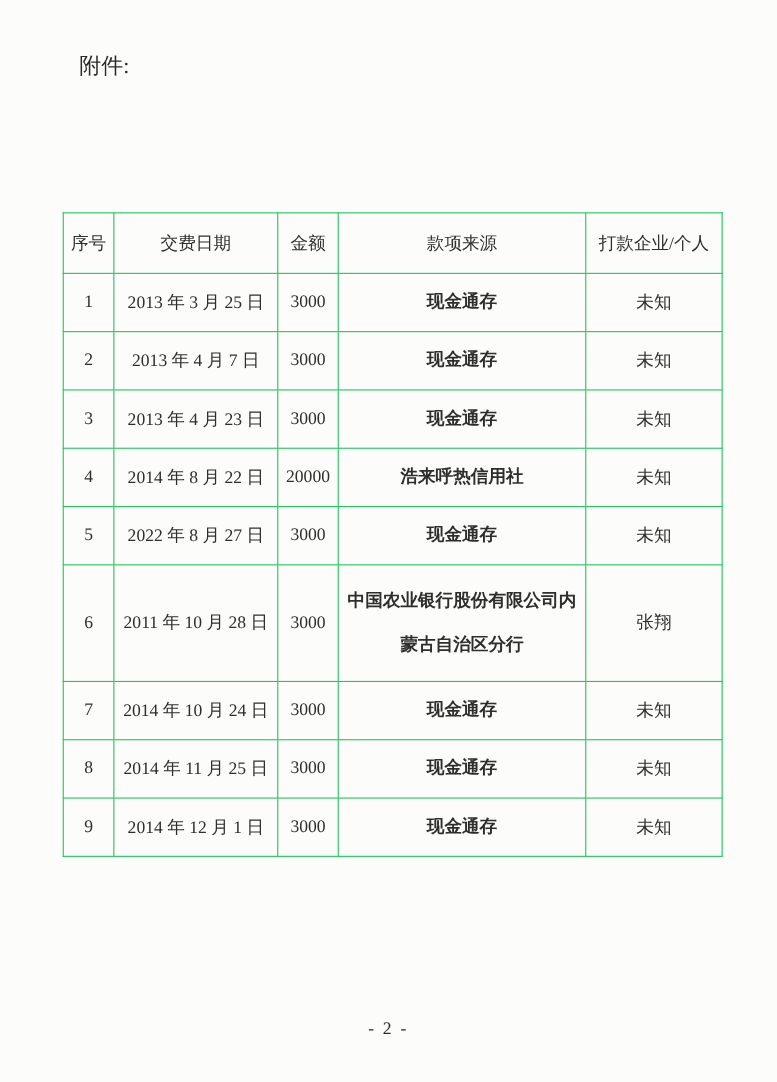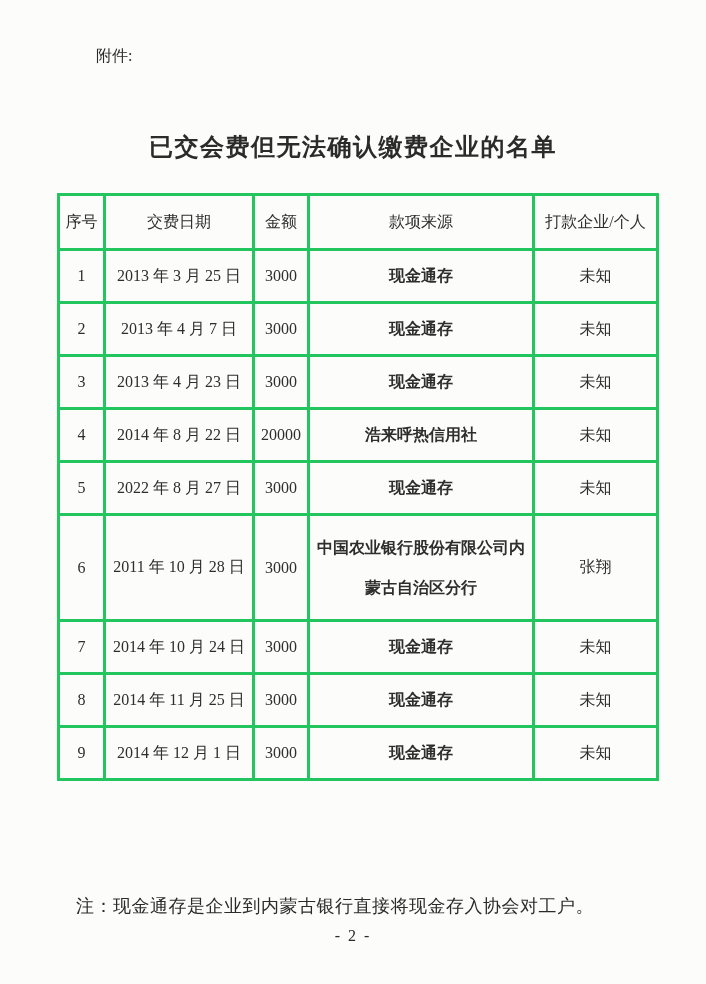--- a/index.html
+++ b/index.html
@@ -11,43 +11,43 @@
     position: relative;
     width: 706px;
     height: 984px;
     background: #fcfcfa;
     color: #2b2b2b;
     font-family: "Liberation Serif", "DejaVu Serif", serif;
     overflow: hidden;
   }
   .attachment {
     position: absolute;
-    left: 96px;
+    left: 72px;
     top: 46px;
-    font-size: 16px;
+    font-size: 20px;
   }
   .title {
     position: absolute;
     left: 0;
     right: 0;
     top: 131px;
     text-align: center;
     font-size: 24px;
     font-weight: bold;
     letter-spacing: 1.5px;
   }
   table.fee-table {
     position: absolute;
     left: 57px;
     top: 193px;
     border-collapse: collapse;
     table-layout: fixed;
   }
   .fee-table th, .fee-table td {
-    border: 3px solid #22c55e;
+    border: 1px solid #22c55e;
     text-align: center;
     vertical-align: middle;
     font-size: 16px;
     font-weight: normal;
     padding: 0 4px;
     box-sizing: border-box;
     color: #2e2e2e;
   }
   .fee-table thead tr { height: 55px; }
   .fee-table tbody tr { height: 53px; }
@@ -74,21 +74,20 @@
     letter-spacing: 2px;
   }
 </style>
 </head>
 <body>
 
 <div class="page">
 
   <div class="attachment">附件:</div>
 
-  <div class="title">已交会费但无法确认缴费企业的名单</div>
 
   <table class="fee-table">
     <colgroup>
       <col style="width:46px">
       <col style="width:149px">
       <col style="width:55px">
       <col style="width:225px">
       <col style="width:124px">
     </colgroup>
     <thead>
@@ -161,17 +160,16 @@
       <tr>
         <td class="c0">9</td>
         <td class="c1">2014 年 12 月 1 日</td>
         <td class="c2">3000</td>
         <td class="c3">现金通存</td>
         <td class="c4">未知</td>
       </tr>
     </tbody>
   </table>
 
-  <div class="note">注：现金通存是企业到内蒙古银行直接将现金存入协会对工户。</div>
 
   <div class="pageno">- 2 -</div>
 
 </div>
 
 </body></html>

